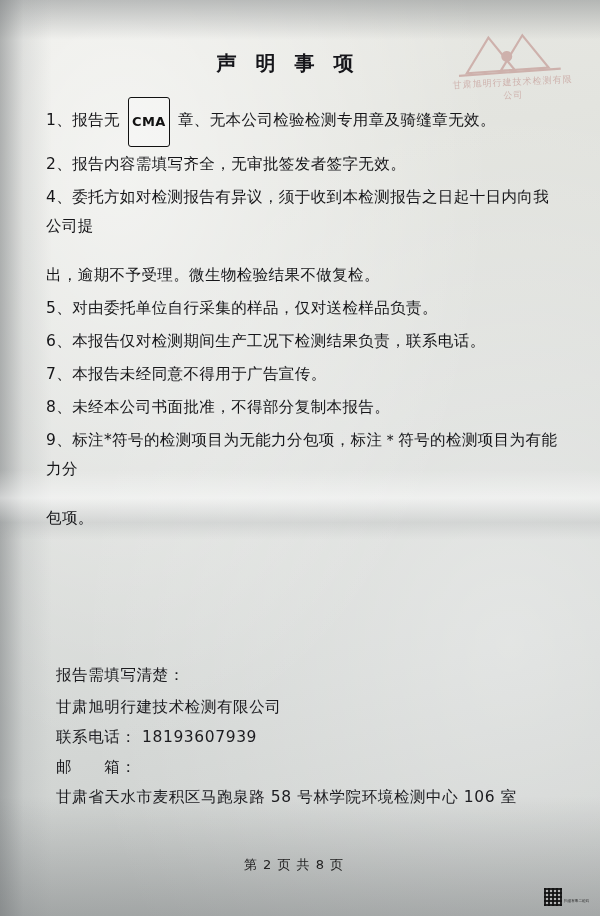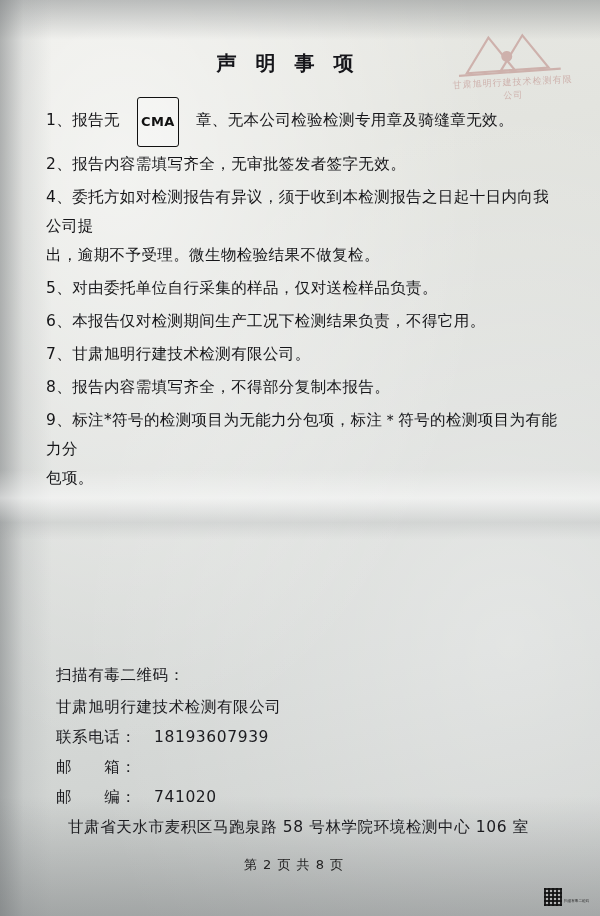--- a/index.html
+++ b/index.html
@@ -98,28 +98,29 @@
     line-height: 29px;
     letter-spacing: 0.4px;
     margin-bottom: 4px;
     text-indent: 0;
     font-family: "DejaVu Sans", "Liberation Sans", sans-serif;
     color: #161619;
   }
   .clause .cont {
     display: block;
     text-indent: 0;
+    margin-top: 20px;
   }
   
   .cma-mark {
     display: inline-block;
     position: relative;
     top: 1px;
     padding: 16px 3px;
-    margin: 0 17px;
+    margin: 0 8px;
     font-size: 13px;
     font-weight: bold;
     letter-spacing: 0.5px;
     color: #111;
     border: 1.6px solid #111;
     border-radius: 3px;
     line-height: 16px;
     background: rgba(255,255,255,0.25);
   }
 
@@ -148,21 +149,20 @@
     line-height: 30px;
     letter-spacing: 0.6px;
     white-space: nowrap;
   }
   .contact-row .lbl {
     display: inline-block;
     min-width: 86px;
   }
   .contact-row .val {
     font-family: "DejaVu Sans", "Liberation Sans", sans-serif;
-    margin-left: 12px;
   }
   .underline-val {
     text-decoration: underline;
     text-underline-offset: 3px;
   }
 
   
   .page-footer {
     position: absolute;
     left: 0;
@@ -243,55 +243,51 @@
     <div class="clause">
       <span>4、</span><span>委托方如对检测报告有异议，须于收到本检测报告之日起十日内向我公司提</span>
       <span class="cont">出，逾期不予受理。微生物检验结果不做复检。</span>
     </div>
 
     <div class="clause">
       <span>5、</span><span>对由委托单位自行采集的样品，仅对送检样品负责。</span>
     </div>
 
     <div class="clause">
-      <span>6、</span><span>本报告仅对检测期间生产工况下检测结果负责，不得它用。</span>
-    </div>
-
-    <div class="clause">
-      <span>7、</span><span>甘肃旭明行建技术检测有限公司。</span>
-    </div>
-
-    <div class="clause">
-      <span>8、</span><span>报告内容需填写齐全，不得部分复制本报告。</span>
+      <span>6、</span><span>本报告仅对检测期间生产工况下检测结果负责，联系电话。</span>
+    </div>
+
+    <div class="clause">
+      <span>7、</span><span>本报告未经同意不得用于广告宣传。</span>
+    </div>
+
+    <div class="clause">
+      <span>8、</span><span>未经本公司书面批准，不得部分复制本报告。</span>
     </div>
 
     <div class="clause">
       <span>9、</span><span>标注*符号的检测项目为无能力分包项，标注＊符号的检测项目为有能力分</span>
       <span class="cont">包项。</span>
     </div>
 
   </div>
 
   <div class="contact">
-    <div class="contact-title">扫描有毒二维码：</div>
+    <div class="contact-title">报告需填写清楚：</div>
     <div class="contact-company">甘肃旭明行建技术检测有限公司</div>
 
     <div class="contact-row">
       <span class="lbl">联系电话：</span>
       <span class="val">18193607939</span>
     </div>
 
     <div class="contact-row">
       <span class="lbl">邮　　箱：</span>
     </div>
 
-    <div class="contact-row">
-      <span class="lbl">邮　　编：</span>
-      <span class="val">741020</span>
-    </div>
 
     <div class="contact-row">
       <span class="val">甘肃省天水市麦积区马跑泉路 58 号林学院环境检测中心 106 室</span>
     </div>
   </div>
 
   <div class="page-footer">第 2 页 共 8 页</div>
 
   <div class="qr-stamp">
     <div class="qr-box"></div>

